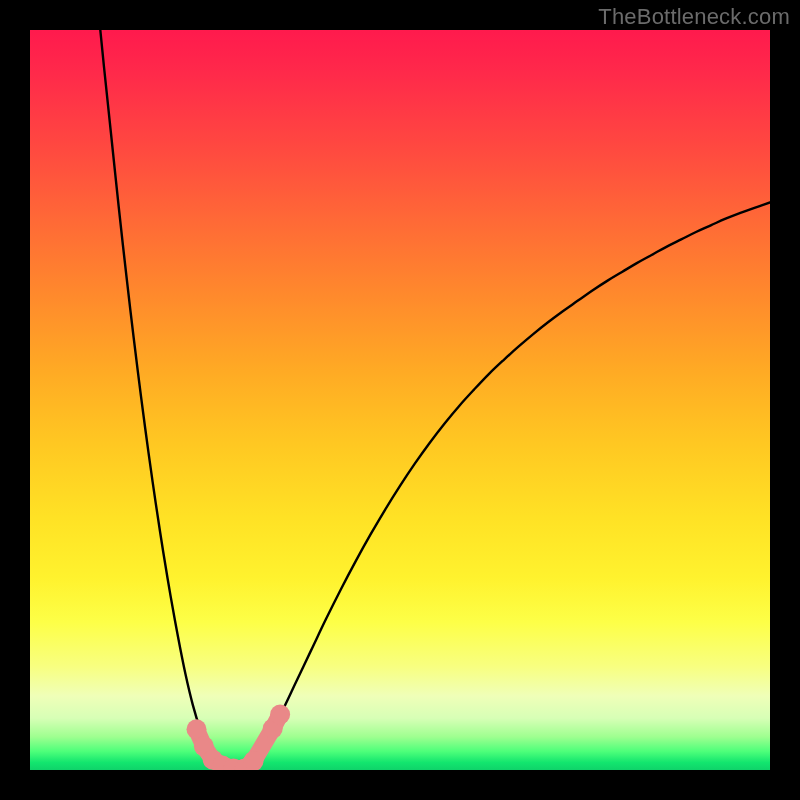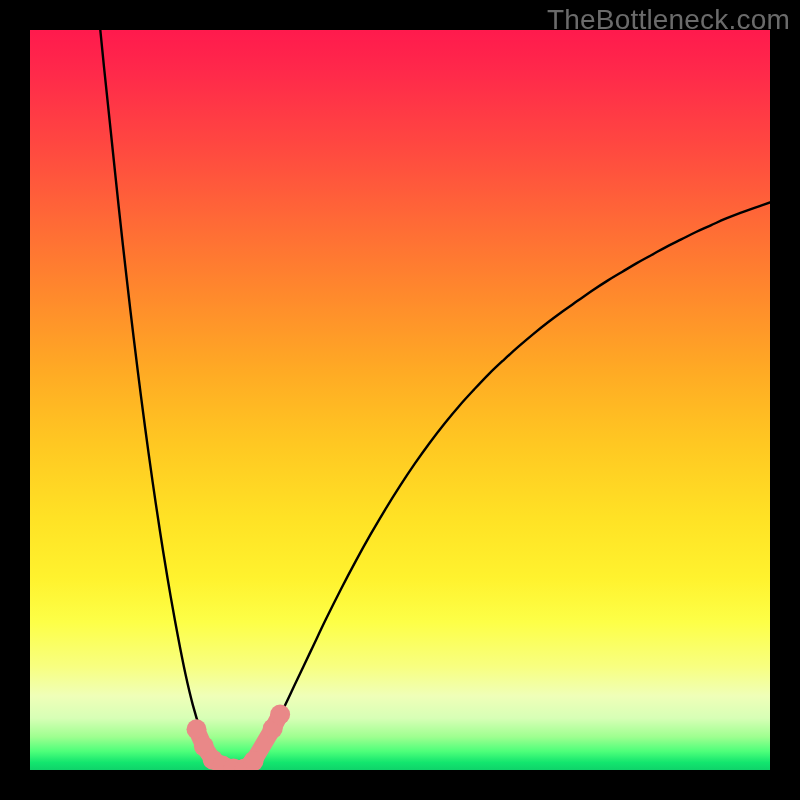--- a/index.html
+++ b/index.html
@@ -60,21 +60,21 @@
     top: 0;
     width: 740px;
     height: 740px;
     overflow: visible;
   }
   .watermark {
     position: absolute;
     top: 4px;
     right: 10px;
     color: #6b6b6b;
-    font-size: 28px;
+    font-size: 22px;
     letter-spacing: 0.2px;
   }
 </style>
 </head>
 <body>
 
 <div class="frame">
 
   <div class="watermark">TheBottleneck.com</div>
 

